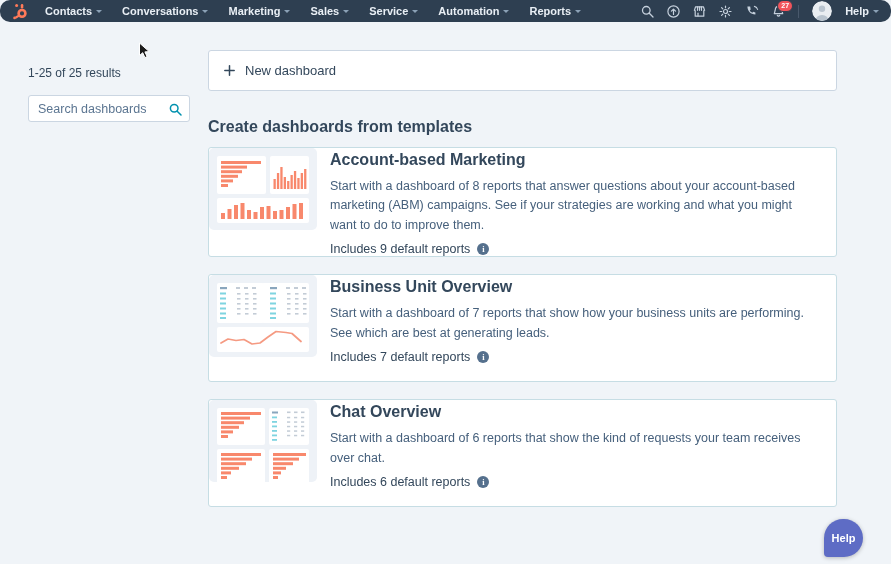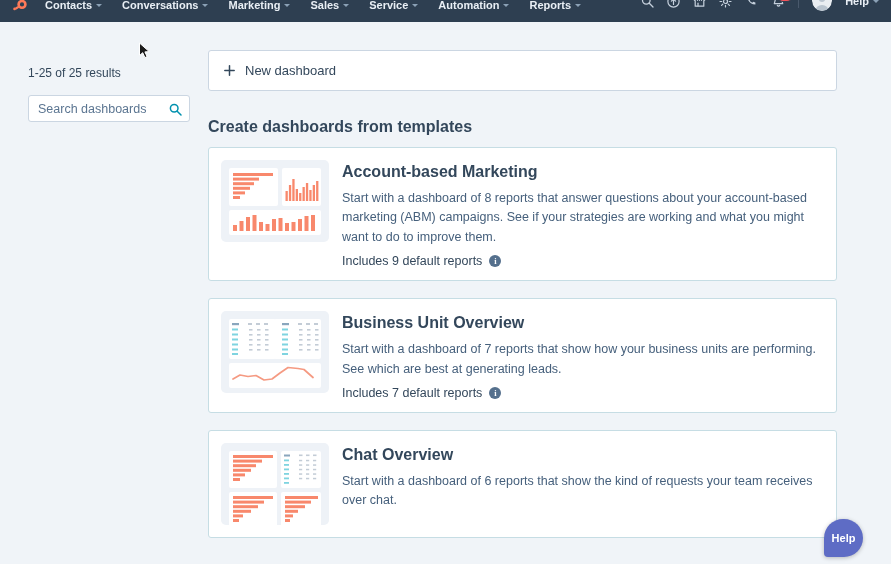--- a/index.html
+++ b/index.html
@@ -1,21 +1,21 @@
 <!DOCTYPE html>
 <html><head>
 <meta charset="utf-8">
 <style>
   html,body{margin:0;padding:0;}
   .app{position:relative;width:891px;height:564px;background:#f0f4f8;overflow:hidden;
        font-family:"Liberation Sans",sans-serif;-webkit-font-smoothing:antialiased;}
 
   
   .navbar{position:absolute;top:0;left:0;right:0;height:22px;background:#2e3f51;
-          display:flex;align-items:flex-end;padding:11px 12px;box-sizing:border-box;z-index:5;}
+          display:flex;align-items:center;padding:11px 12px;box-sizing:border-box;z-index:5;border-radius:10px;}
   .logo{display:flex;align-items:center;margin-right:16px;cursor:pointer;}
   .nav-menu{display:flex;gap:20px;align-items:center;}
   .nav-item{color:#e9eff5;font-size:11px;font-weight:700;display:flex;align-items:center;gap:4px;cursor:pointer;white-space:nowrap;}
   .caret{width:0;height:0;border-left:3px solid transparent;border-right:3px solid transparent;border-top:3.5px solid #8ba1b6;}
   .nav-right{margin-left:auto;display:flex;align-items:center;gap:13px;}
   .icon-btn{display:flex;align-items:center;cursor:pointer;position:relative;}
   .badge{position:absolute;top:-5px;right:-8px;background:#f2545b;color:#fff;font-size:7px;font-weight:700;
          border-radius:8px;padding:1.5px 3px;border:1.5px solid #2e3f51;line-height:1;}
   .nav-divider{width:1px;height:13px;background:#49596c;}
   .avatar{width:20px;height:20px;border-radius:50%;overflow:hidden;cursor:pointer;display:block;}
@@ -31,21 +31,21 @@
   .search-ic{position:absolute;right:8px;top:7px;cursor:pointer;}
 
   
   .main{position:absolute;left:208px;top:50px;width:629px;}
   .section-title{font-size:16px;line-height:17px;font-weight:700;color:#33475b;margin:0 0 12px 0;}
   .section-title.second{margin-top:27px;}
   .card{background:#fff;border:1px solid #cbd6e2;border-radius:3px;box-sizing:border-box;}
   .new-card{height:41px;display:flex;align-items:center;padding:15px 15px;gap:10px;cursor:pointer;}
   .new-label{font-size:13px;color:#33475b;}
 
-  .tcard{display:flex;padding:12px;gap:13px;margin-bottom:17px;background:#fff;cursor:pointer;
+  .tcard{display:flex;gap:13px;margin-bottom:17px;background:#fff;cursor:pointer;
          border:1px solid #c6dde4;border-radius:3px;box-sizing:border-box;min-height:108px;}
   .thumb{flex:0 0 108px;height:82px;}
   .tbody{padding-top:1px;flex:1;}
   .ttitle{font-size:16px;font-weight:700;color:#33475b;margin:2px 0 8px 0;}
   .tdesc{font-size:12.5px;color:#46607c;line-height:1.55;max-width:488px;margin:0 0 7px 0;}
   .tinc{font-size:12.5px;color:#33475b;display:flex;align-items:center;gap:7px;}
   .info{width:12px;height:12px;border-radius:50%;background:#55708d;color:#fff;font-size:8.5px;font-weight:700;
         display:inline-flex;align-items:center;justify-content:center;cursor:pointer;}
   .info::after{content:"i";font-family:"Liberation Serif",serif;}
 
@@ -382,20 +382,24 @@
             <rect x="64" y="62.2" width="20" height="3"></rect>
               <rect x="64" y="66.8" width="13" height="3"></rect>
             <rect x="64" y="71.4" width="8" height="3"></rect>
               <rect x="64" y="76" width="5" height="3"></rect>
           </g>
         </svg>
       </span>
       <div class="tbody">
         <h3 class="ttitle">Chat Overview</h3>
         <p class="tdesc">Start with a dashboard of 6 reports that show the kind of requests your team receives over chat.</p>
+        <div class="tinc">
+          <span>Includes 6 default reports</span>
+          <span class="info"></span>
+        </div>
       </div>
     </div>
 
   </main>
 
   <div class="help-btn">
     <span>Help</span>
   </div>
 
   <span class="cursor">

